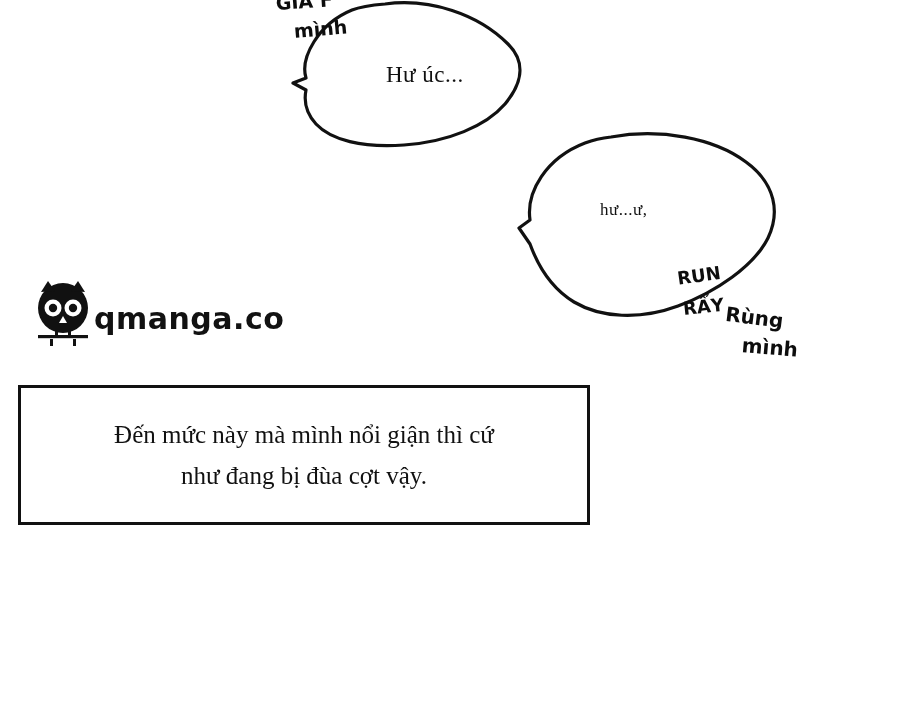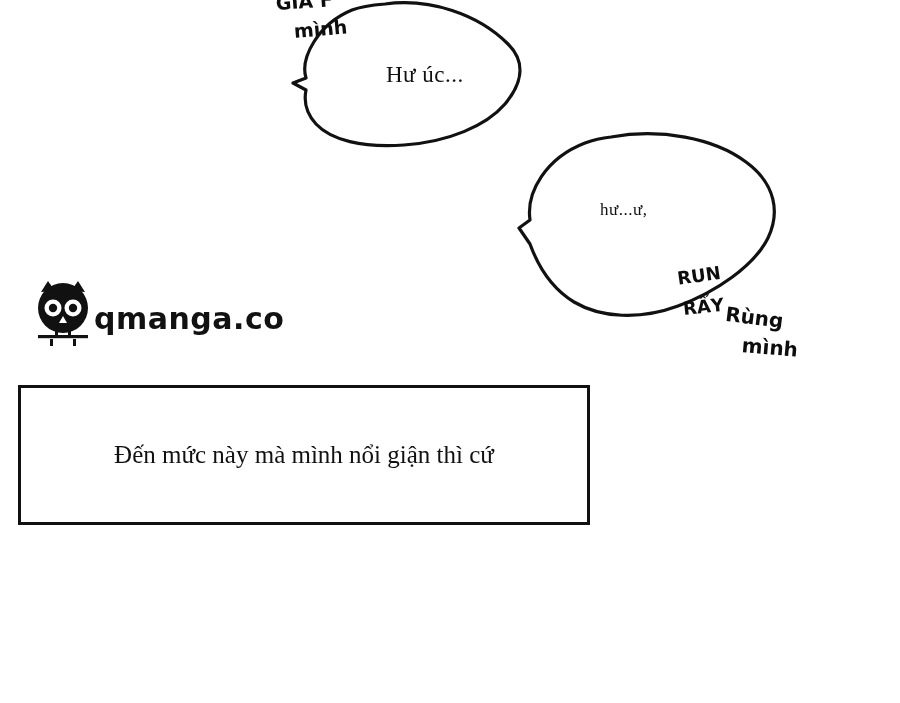--- a/index.html
+++ b/index.html
@@ -209,16 +209,17 @@
         <rect x="22" y="61" width="3" height="7" fill="#111111"></rect>
         <rect x="45" y="61" width="3" height="7" fill="#111111"></rect>
       </svg>
     </div>
     <div class="watermark-label">qmanga.co</div>
   </div>
 
   <div class="caption-box">
     <div class="caption-text">
       <span class="caption-line">Đến mức này mà mình nổi giận thì cứ</span>
+      <span class="caption-line">như đang bị đùa cợt vậy.</span>
     </div>
   </div>
 
 </div>
 
 </body></html>

